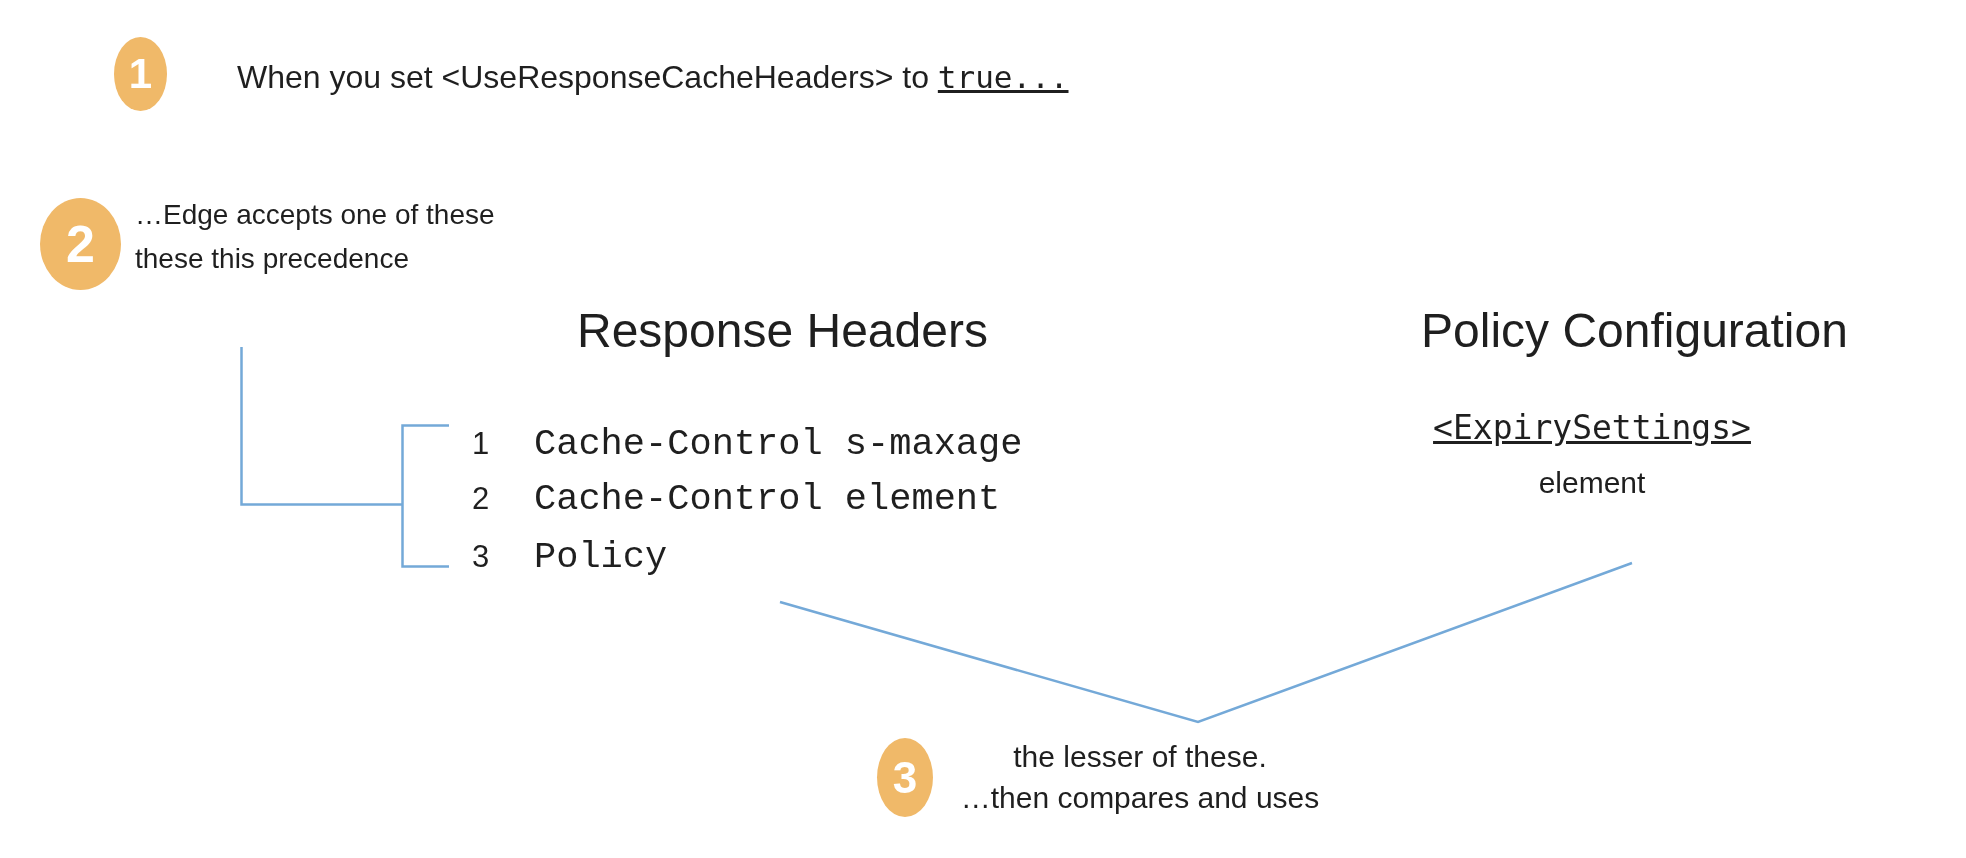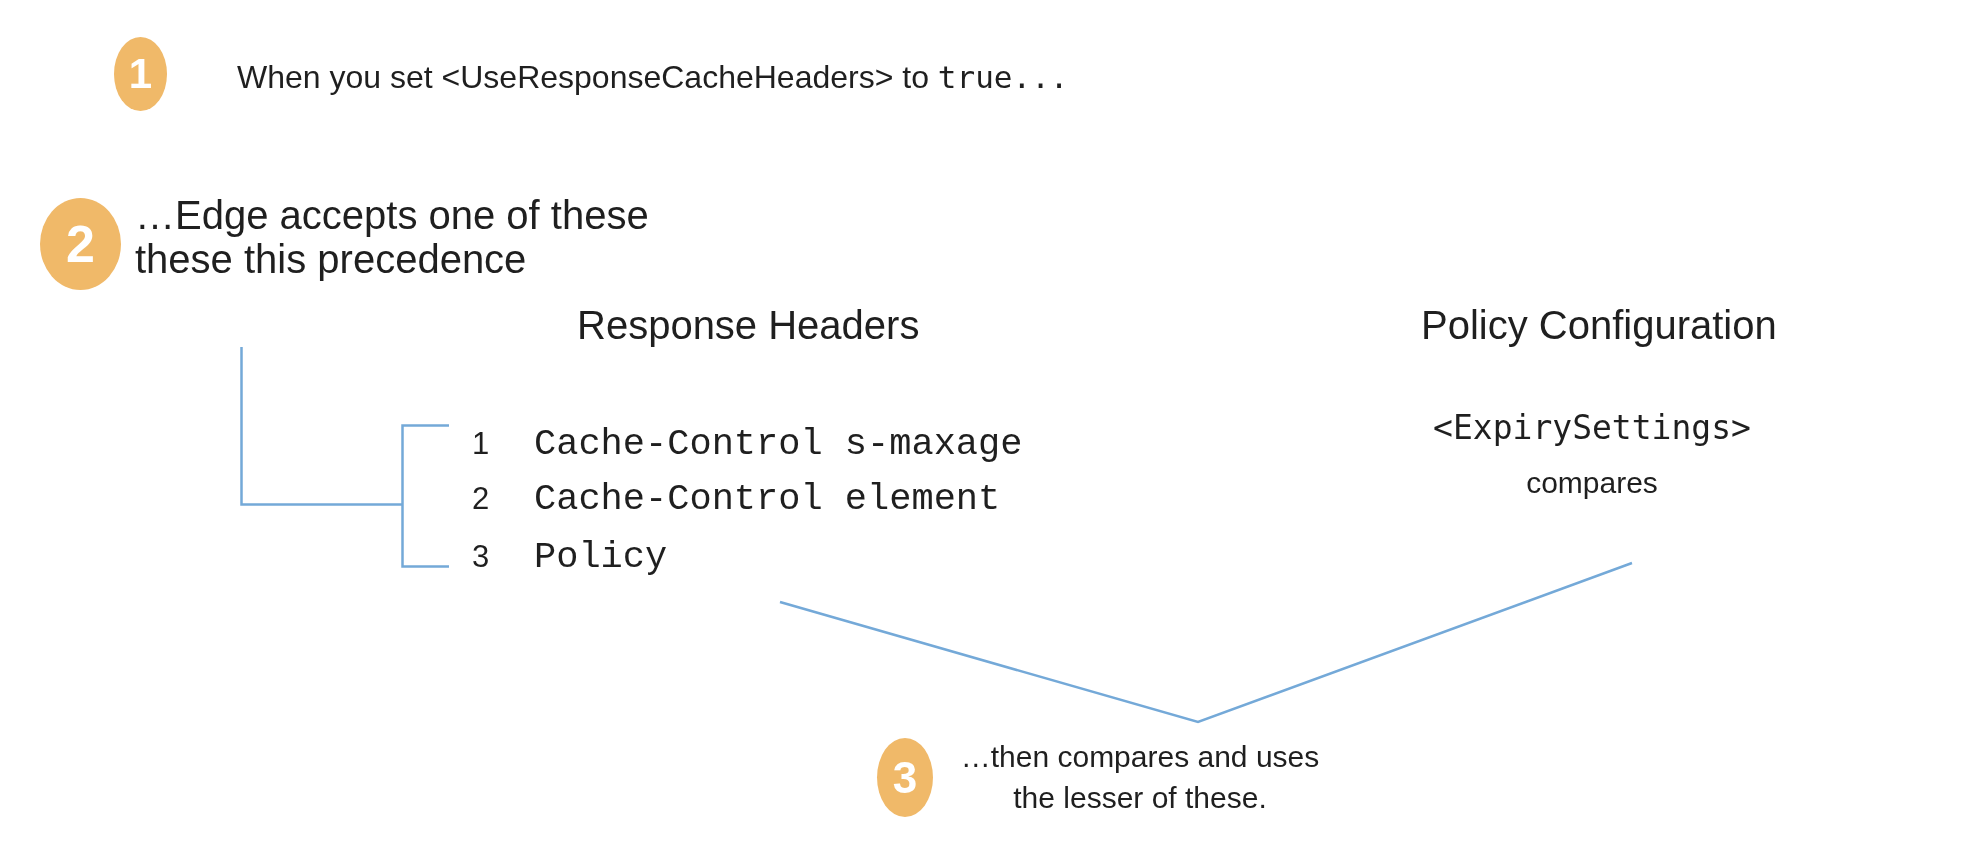--- a/index.html
+++ b/index.html
@@ -27,33 +27,33 @@
   }
   .badge-1 { left: 114px; top: 37px;  width: 53px; height: 74px; font-size: 42px; }
   .badge-2 { left: 40px;  top: 198px; width: 81px; height: 92px; font-size: 52px; }
   .badge-3 { left: 877px; top: 738px; width: 56px; height: 79px; font-size: 44px; }
 
   .step1-text {
     left: 237px; top: 40px; height: 74px;
     display: flex; align-items: center;
     font-size: 32px; white-space: pre; justify-content: space-between;
   }
-  .mono { font-family: "DejaVu Sans Mono", monospace; }
+  .mono { font-family: "DejaVu Sans Mono", monospace; text-decoration: underline; }
   .step1-text .code { font-size: 31px; }
 
   .step2-text {
     left: 135px; top: 193px;
-    font-size: 40px; line-height: 44px;
+    font-size: 28px; line-height: 44px;
     white-space: nowrap;
   }
 
   .col-heading {
     position: absolute;
     top: 303px;
-    font-size: 40px;
+    font-size: 48px;
     white-space: nowrap;
   }
   .heading-response  { left: 577px; }
   .heading-policy    { left: 1421px; }
 
   .prec-row {
     position: absolute;
     left: 472px;
     display: flex;
     align-items: baseline;
@@ -133,21 +133,21 @@
 <div class="prec-row prec-row-2">
   <span class="rank">2</span>
   <span class="hdr-name">Cache-Control element</span>
 </div>
 <div class="prec-row prec-row-3">
   <span class="rank">3</span>
   <span class="hdr-name">Policy</span>
 </div>
 
 <div class="abs mono expiry-code">&lt;ExpirySettings&gt;</div>
-<div class="abs expiry-caption">compares</div>
+<div class="abs expiry-caption">element</div>
 
 <div class="badge badge-3" style="background: rgb(240, 185, 105);">
   <span style="color: rgb(255, 255, 255);">3</span>
 </div>
 <div class="abs step3-text">
+  <div>the lesser of these.</div>
   <div>…then compares and uses</div>
-  <div>the lesser of these.</div>
 </div>
 
 </body></html>

